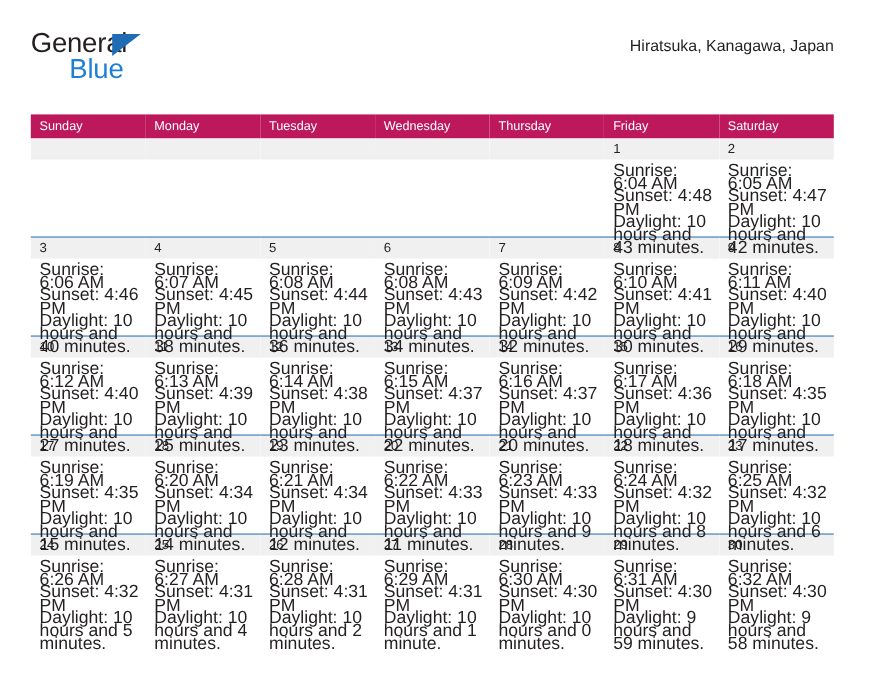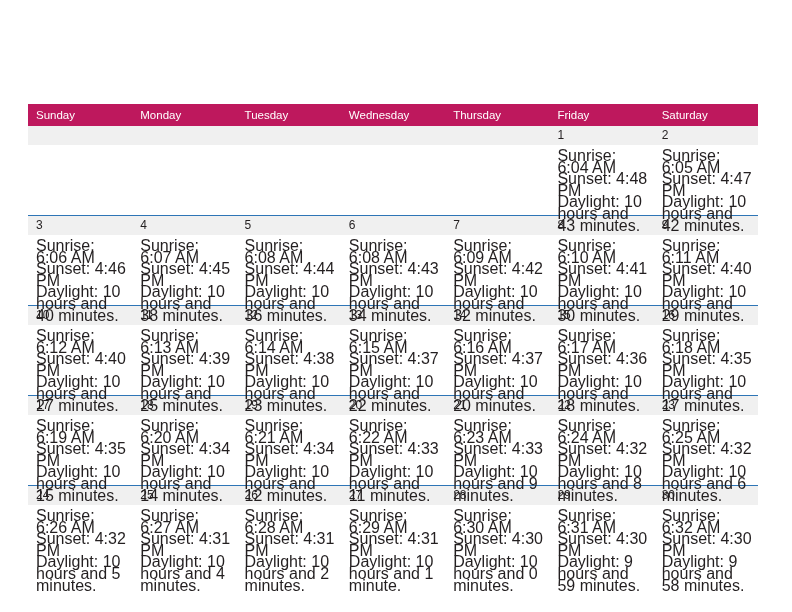--- a/index.html
+++ b/index.html
@@ -147,22 +147,28 @@
     white-space: normal;
   }
 </style>
 </head>
 <body>
 
 <div class="page">
 
   <div class="header">
 
+    <div class="logo">
+      <span class="logo-general">General</span>
+      <span class="logo-tri"></span>
+      <span class="logo-blue">Blue</span>
+    </div>
 
     <div class="title-block">
+      <div class="cal-subtitle">Hiratsuka, Kanagawa, Japan</div>
     </div>
 
   </div>
 
   <table class="calendar">
     <thead>
       <tr>
         <th>Sunday</th>
         <th>Monday</th>
         <th>Tuesday</th>

